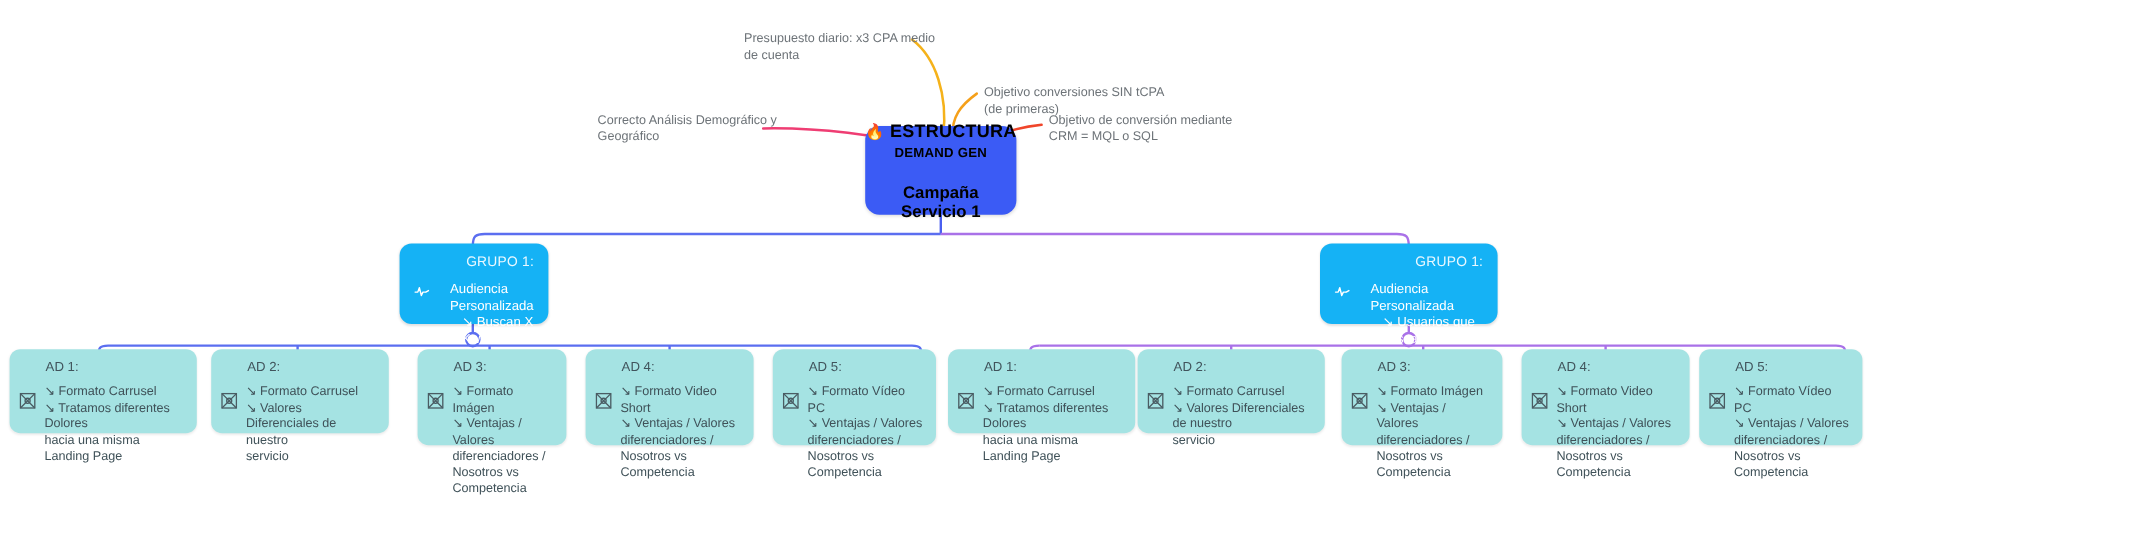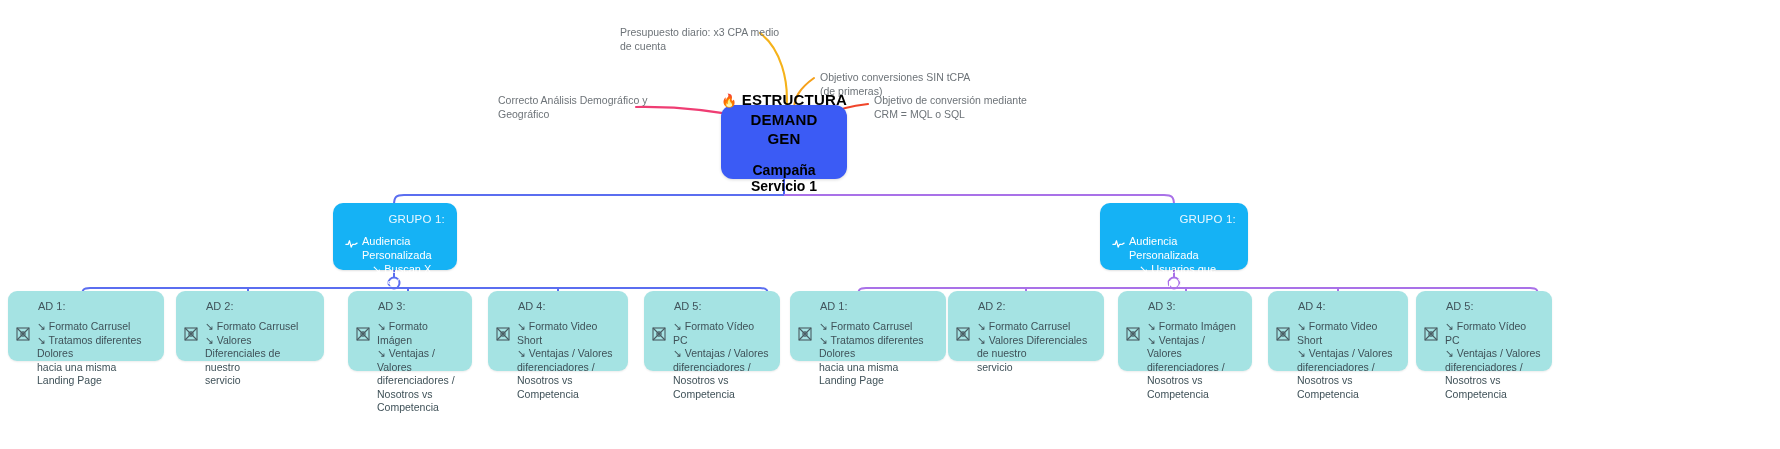--- a/index.html
+++ b/index.html
@@ -9,31 +9,31 @@
 
   .node{position:absolute;box-sizing:border-box;border-radius:10px;}
 
   
   .root{
     background:#3b5bf5;color:#000000;border-radius:12px;
     display:flex;flex-direction:column;align-items:center;justify-content:center;
     padding:10px 14px;box-shadow:0 1px 3px rgba(0,0,0,.15);
   }
   .root .l1{font-size:15px;font-weight:bold;letter-spacing:.2px;line-height:19px;text-align:center;white-space:nowrap;}
-  .root .l2{font-size:15px;font-weight:bold;letter-spacing:.2px;line-height:19px;text-align:center;}
+  .root .l2{font-size:11px;font-weight:bold;letter-spacing:.2px;line-height:19px;text-align:center;}
   .root .l3{font-size:14px;font-weight:bold;margin-top:14px;text-align:center;}
   .flame{font-size:13px;}
 
   
   .group{
     background:#15b2f5;color:#ffffff;border-radius:10px;
     padding:8px 12px 10px 12px;box-shadow:0 1px 2px rgba(0,0,0,.12);
   }
   .group .ghead{font-size:11.5px;text-align:right;color:#eaf8ff;margin:2px 0 9px 0;letter-spacing:.2px;}
-  .group .gbody{display:flex;gap:4px;align-items:flex-start;}
+  .group .gbody{display:flex;gap:17px;align-items:flex-start;}
   .group .gicon{flex:0 0 auto;width:13px;height:13px;margin-top:2px;}
   .group .gtext{font-size:11px;line-height:14px;color:#ffffff;}
   .group .gtext .ind{padding-left:10px;}
 
   
   .ad{
     background:#a5e3e3;color:#3d4f56;border-radius:9px;
     padding:7px 10px 9px 8px;box-shadow:0 1px 2px rgba(0,0,0,.08);
   }
   .ad .ahead{font-size:11px;color:#41545c;margin:2px 0 8px 22px;}

